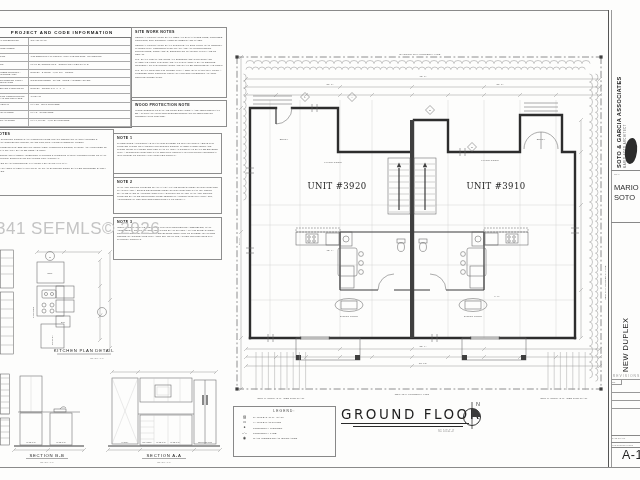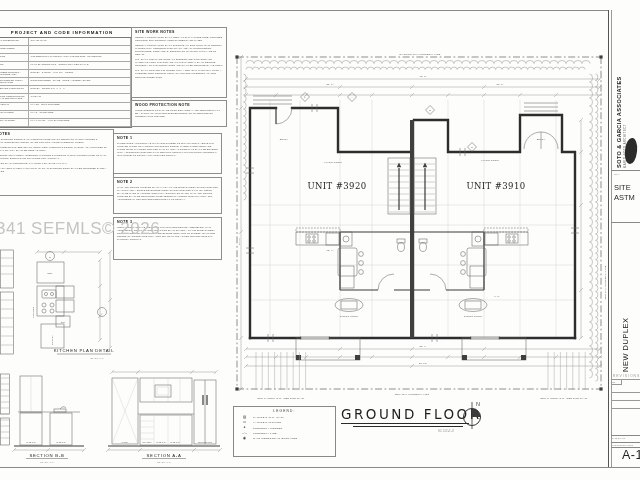--- a/index.html
+++ b/index.html
@@ -699,22 +699,22 @@
   <div class="tblock">
     <div class="inner"></div>
     <div class="firmwrap">
       <span class="vtext firm">SOTO &amp; GARCIA ASSOCIATES</span>
       <span class="vtext firmsub">MARIO SOTO ARCHITECT</span>
     </div>
     <div class="logo"></div>
     <div class="hline" style="top:160px"></div>
     <div class="seal">SEAL</div>
     <div class="arch">
-      <div>SITE</div>
-      <div>ASTM</div>
+      <div>MARIO</div>
+      <div>SOTO</div>
     </div>
     <div class="hline" style="top:212px"></div>
     <div class="vtext proj">NEW DUPLEX</div>
     <div class="rev">
       <div class="rh">REVISIONS</div>
       <div class="no">No.</div>
       <div class="rrow"></div>
       <div class="rrow"></div>
       <div class="rrow"></div>
     </div>

